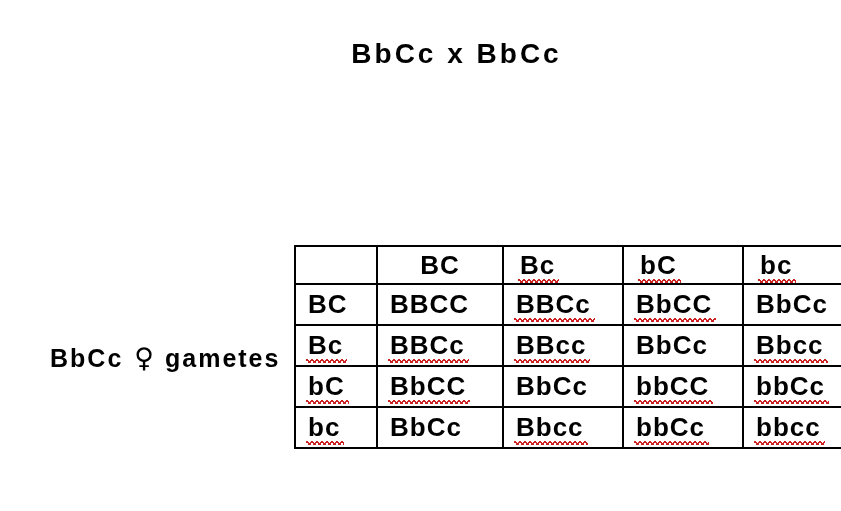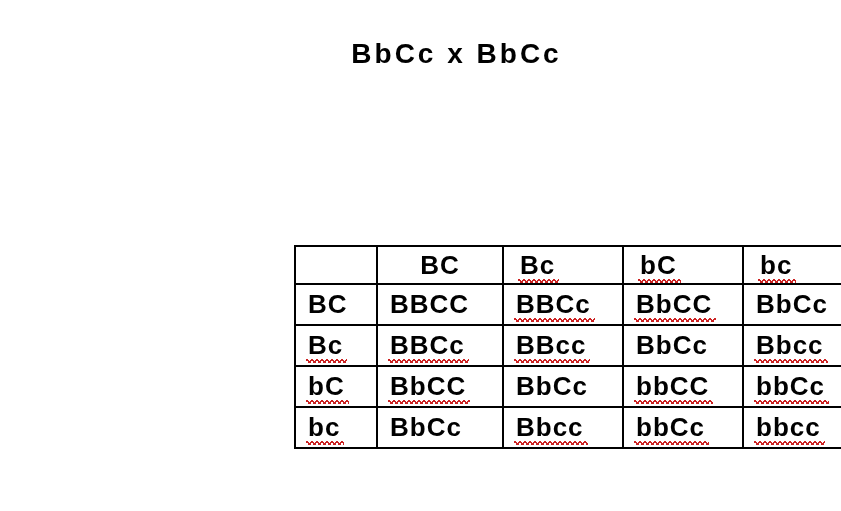--- a/index.html
+++ b/index.html
@@ -83,20 +83,25 @@
   }
 </style>
 </head>
 <body>
 
 <div class="page" style="--bg: #ffffff; --ink: #000000; --line: #000000; --squiggle: #cc2222;">
 
   <div class="title">BbCc x BbCc</div>
 
 
+  <div class="parent-label female-label">
+    <span>BbCc</span>
+    <span class="gender-symbol">♀</span>
+    <span>gametes</span>
+  </div>
 
   <table class="punnett">
     <colgroup>
       <col style="width:82px">
       <col style="width:126px">
       <col style="width:120px">
       <col style="width:120px">
       <col style="width:114px">
     </colgroup>
     <thead>

